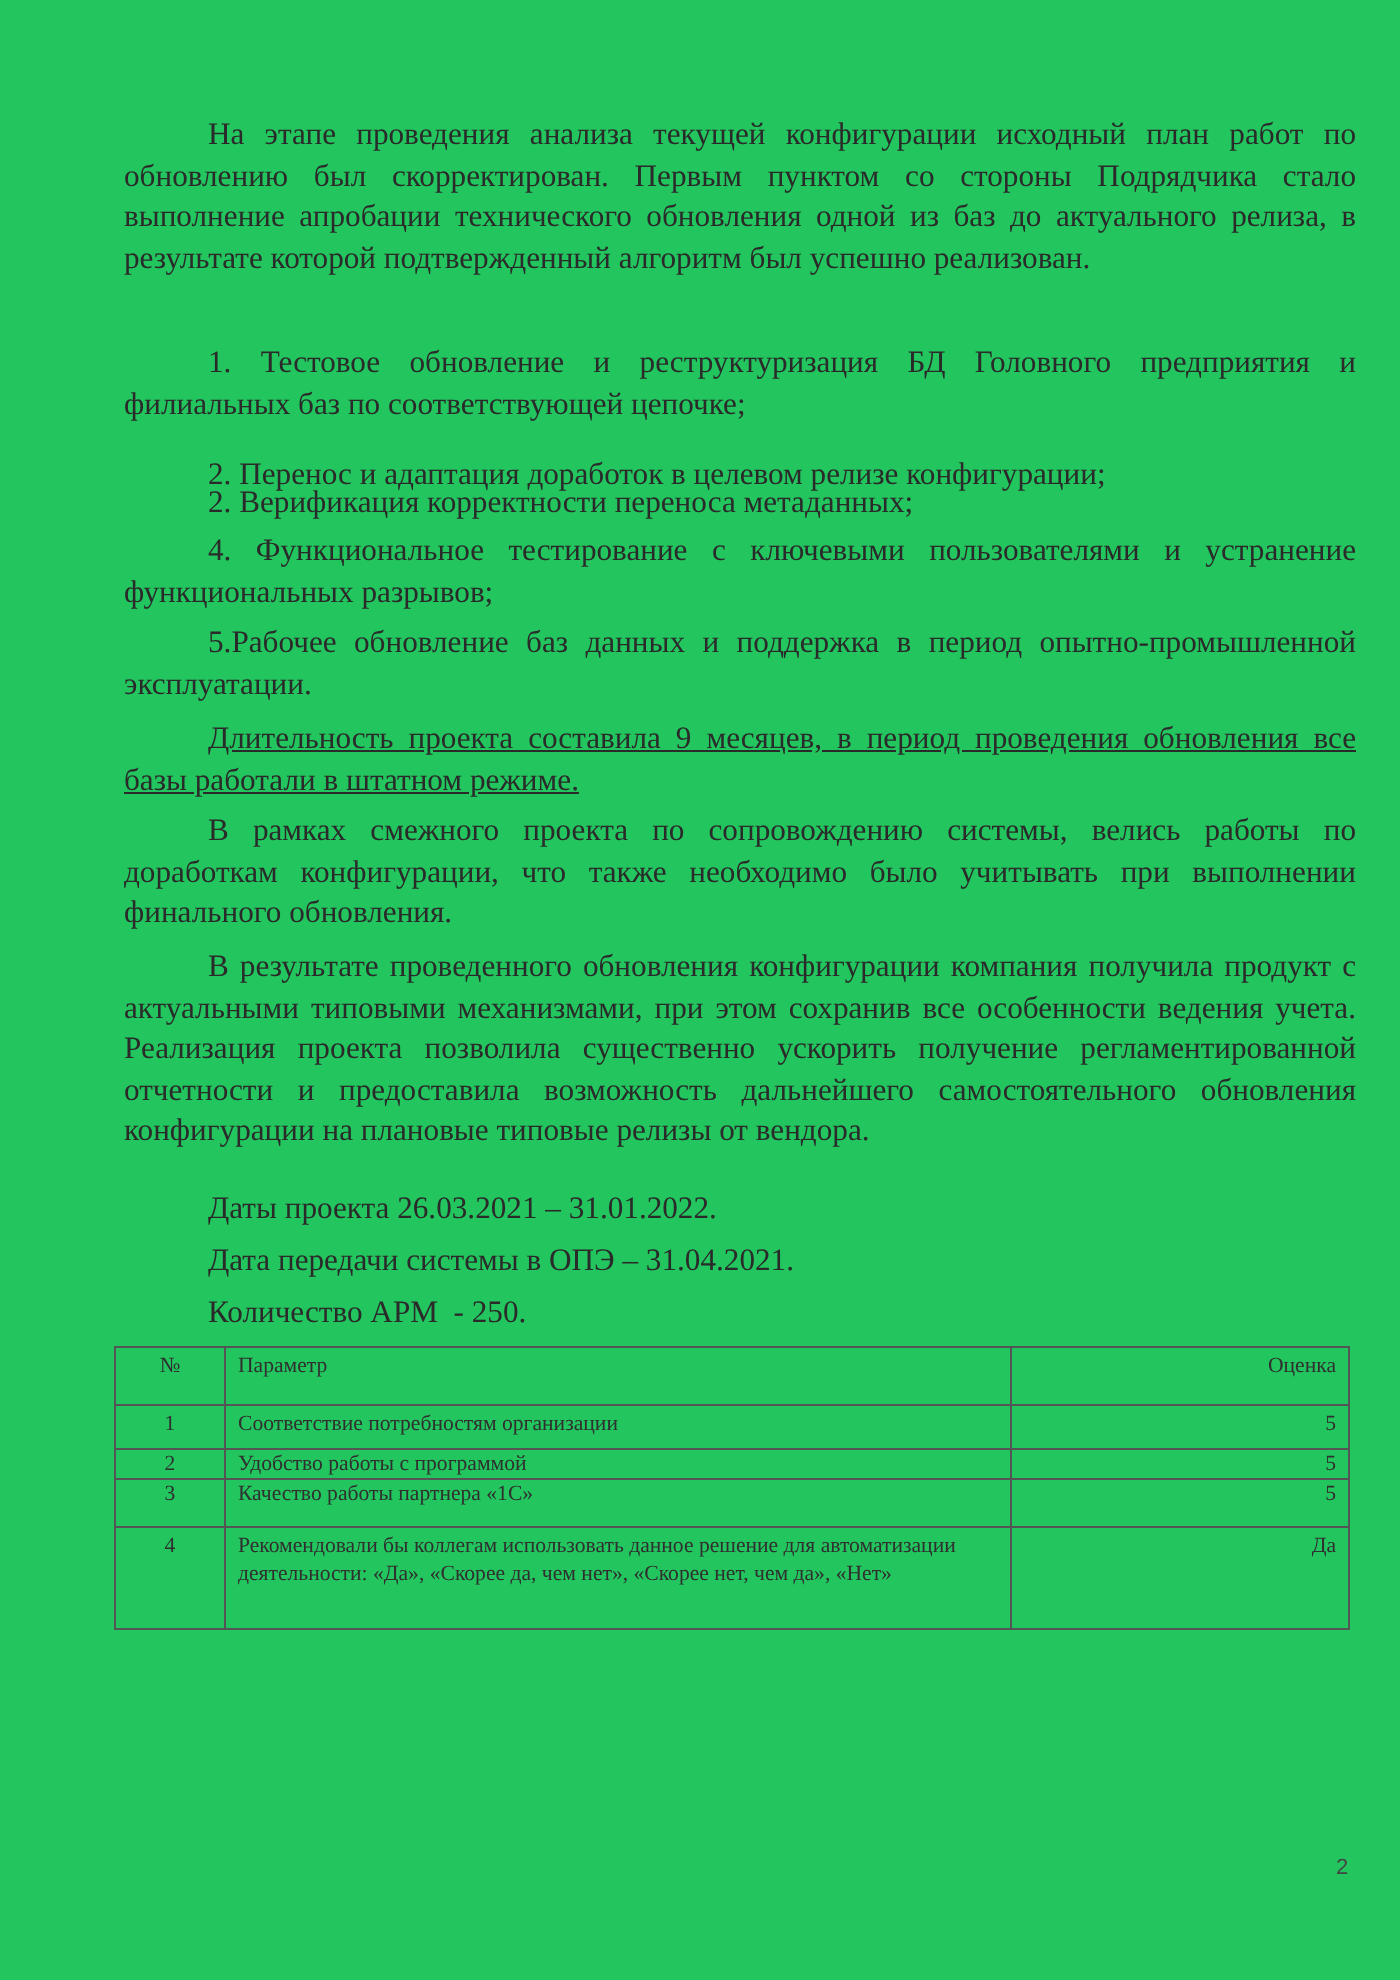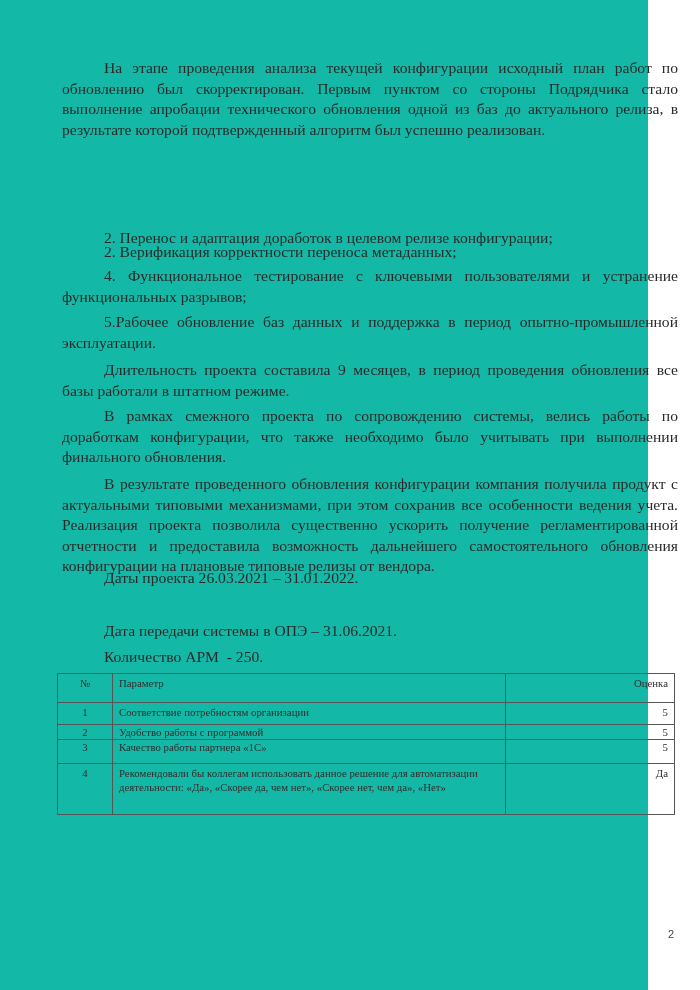--- a/index.html
+++ b/index.html
@@ -1,19 +1,19 @@
 <!DOCTYPE html>
 <html><head>
 <meta charset="utf-8">
 <style>
   html, body { margin: 0; padding: 0; background: #ffffff; }
   body { width: 700px; height: 990px; position: relative; overflow: hidden; }
   .page {
-    position: absolute; left: 0; top: 0; width: 648px; height: 990px;
-    background: #14b8a6;
+    position: absolute; left: 0; top: 0; width: 700px; height: 990px;
+    background: #22c55e;
     font-family: "Liberation Serif", "DejaVu Serif", serif;
     color: #2a2a2a;
   }
   .p {
     position: absolute; left: 62px; width: 616px;
     font-size: 15.6px; line-height: 20.6px;
     text-align: justify; text-indent: 42px;
     margin: 0;
   }
   .single { text-align: left; }
@@ -45,33 +45,34 @@
   }
 </style>
 </head>
 <body>
 
 <div class="page">
 
   <p class="p" style="top:58px;">На этапе проведения анализа текущей конфигурации исходный план работ по обновлению был скорректирован. Первым пунктом со стороны Подрядчика стало выполнение апробации технического обновления одной из баз до актуального релиза, в результате которой подтвержденный алгоритм был успешно реализован.</p>
 
 
+  <p class="p" style="top:172px;">1. Тестовое обновление и реструктуризация БД Головного предприятия и филиальных баз по соответствующей цепочке;</p>
   <p class="p single" style="top:228px;">2. Перенос и адаптация доработок в целевом релизе конфигурации;</p>
   <p class="p single" style="top:242px;">2. Верификация корректности переноса метаданных;</p>
   <p class="p" style="top:266px;">4. Функциональное тестирование с ключевыми пользователями и устранение функциональных разрывов;</p>
   <p class="p" style="top:312px;">5.Рабочее обновление баз данных и поддержка в период опытно-промышленной эксплуатации.</p>
 
-  <p class="p" style="top:360px;">Длительность проекта составила 9 месяцев, в период проведения обновления все базы работали в штатном режиме.</p>
+  <p class="p" style="top:360px;text-decoration:underline;">Длительность проекта составила 9 месяцев, в период проведения обновления все базы работали в штатном режиме.</p>
 
   <p class="p" style="top:406px;">В рамках смежного проекта по сопровождению системы, велись работы по доработкам конфигурации, что также необходимо было учитывать при выполнении финального обновления.</p>
 
   <p class="p" style="top:474px;">В результате проведенного обновления конфигурации компания получила продукт с актуальными типовыми механизмами, при этом сохранив все особенности ведения учета. Реализация проекта позволила существенно ускорить получение регламентированной отчетности и предоставила возможность дальнейшего самостоятельного обновления конфигурации на плановые типовые релизы от вендора.</p>
 
-  <p class="p single" style="top:568px;">Даты проекта 26.03.2021 – 31.01.2022.</p>
-  <p class="p single" style="top:621px;">Дата передачи системы в ОПЭ – 31.06.2021.</p>
+  <p class="p single" style="top:595px;">Даты проекта 26.03.2021 – 31.01.2022.</p>
+  <p class="p single" style="top:621px;">Дата передачи системы в ОПЭ – 31.04.2021.</p>
   <p class="p single" style="top:647px; white-space:pre;">Количество АРМ  - 250.</p>
 
   <table class="rating">
     <thead>
       <tr>
         <th class="c-num">№</th>
         <th class="c-param">Параметр</th>
         <th class="c-score">Оценка</th>
       </tr>
     </thead>

